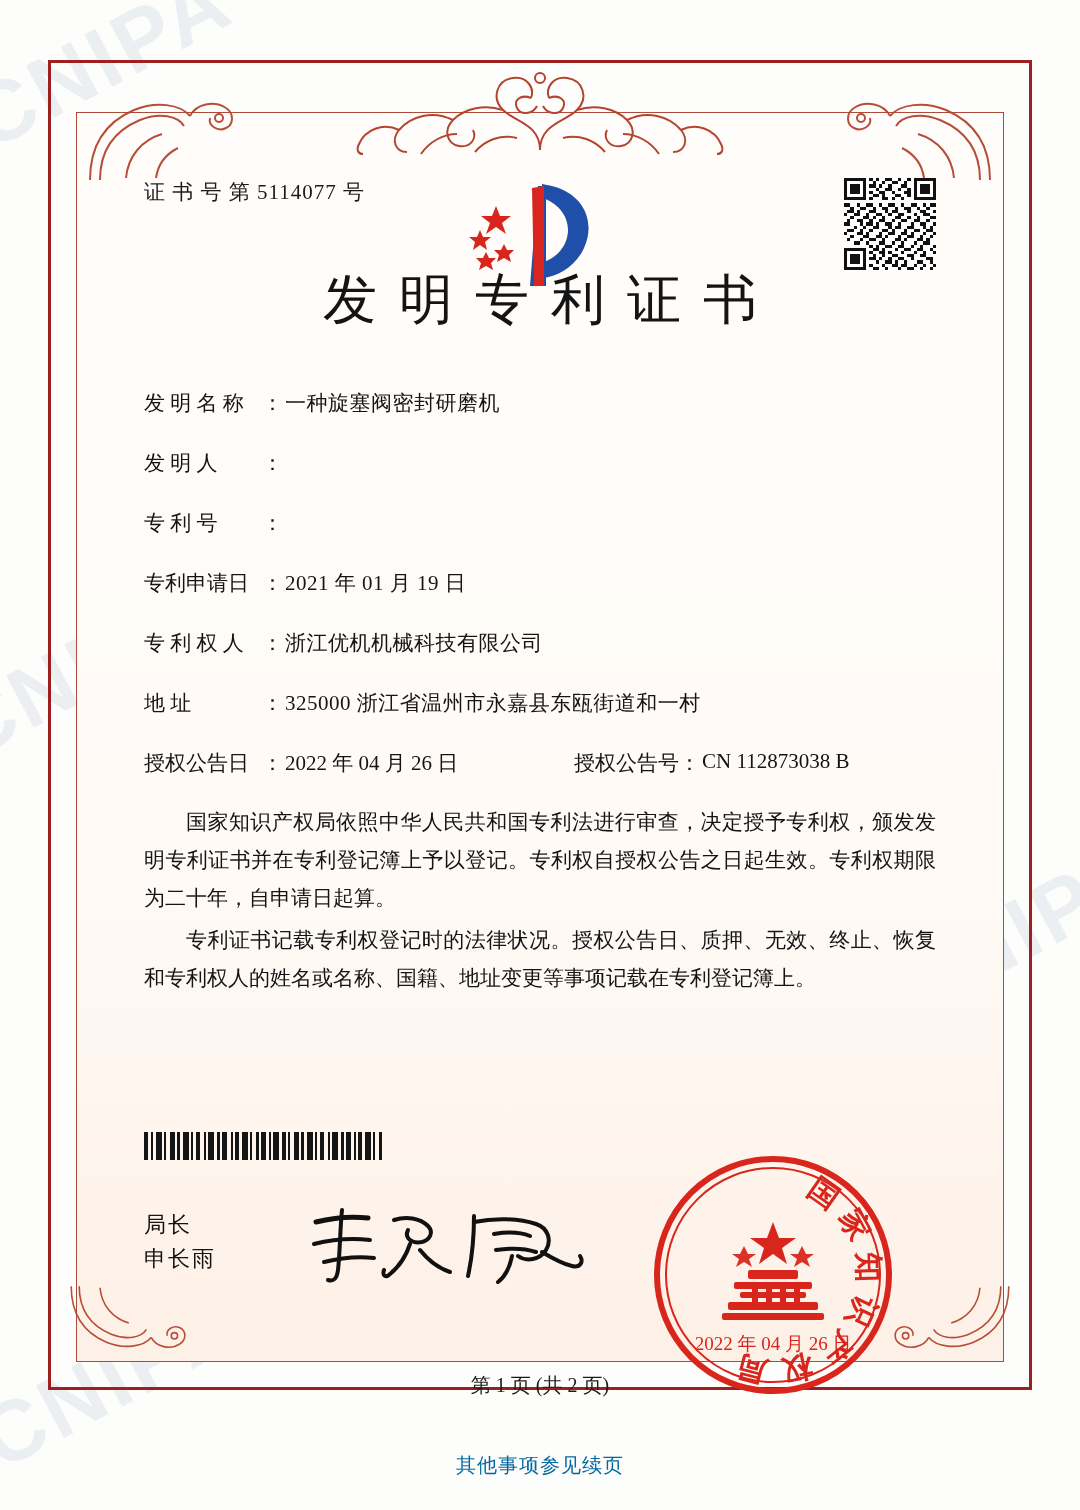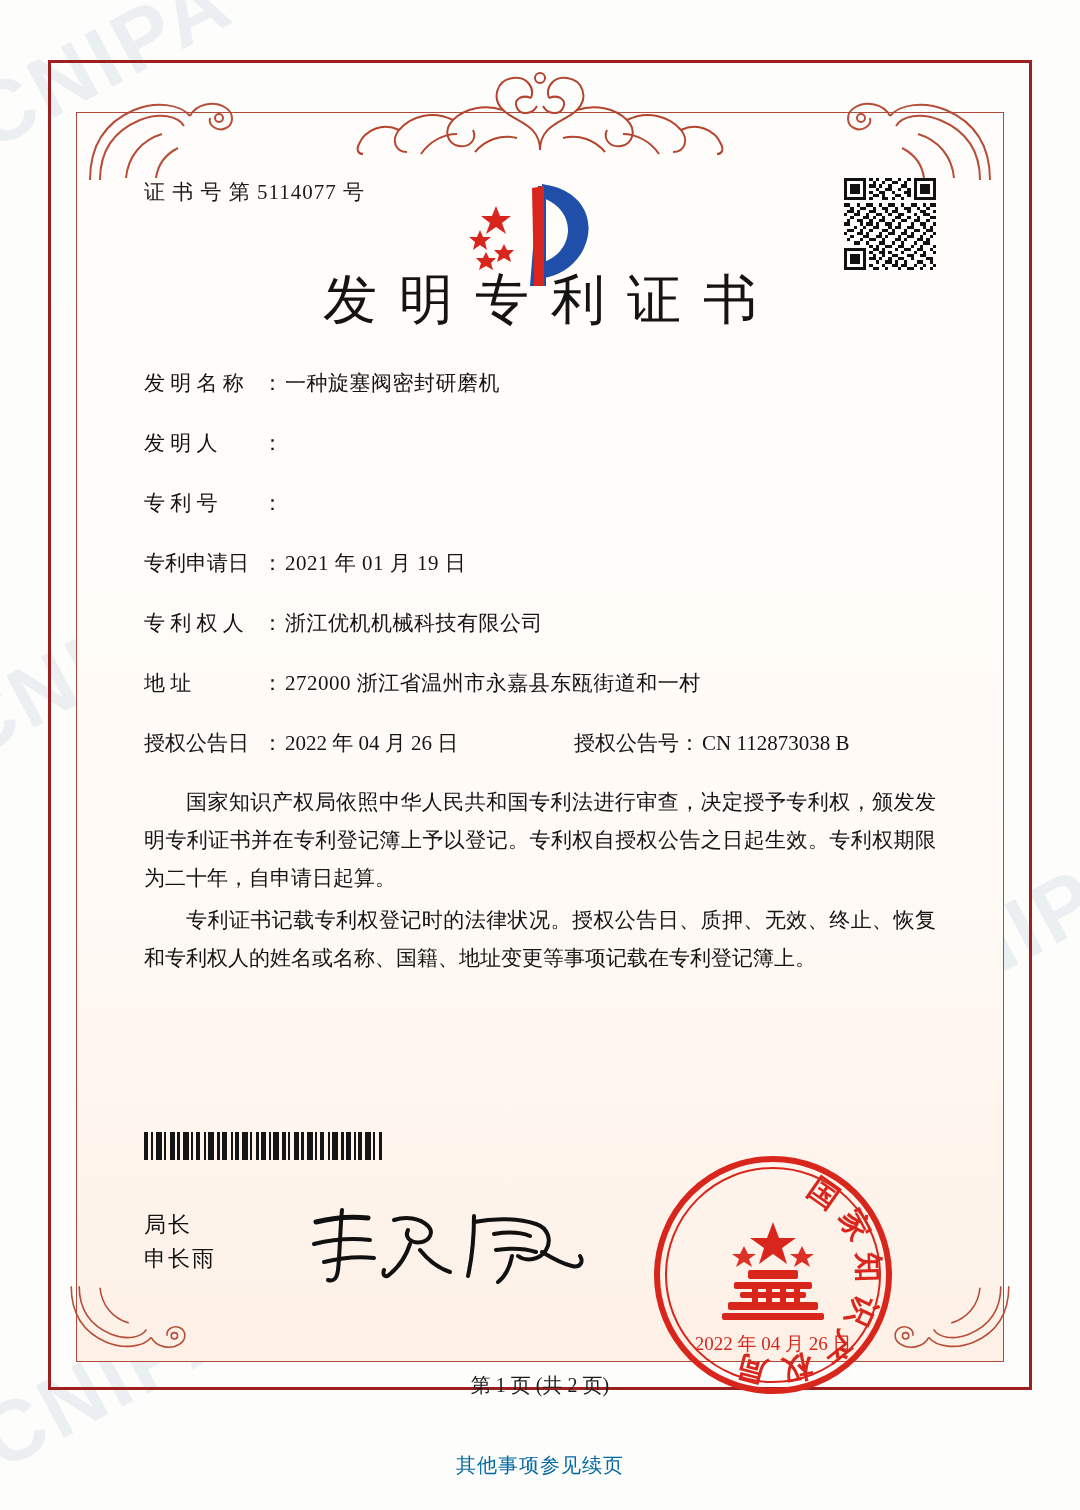--- a/index.html
+++ b/index.html
@@ -59,28 +59,28 @@
   .qr{
     position:absolute;right:96px;top:118px;width:92px;height:92px;
   }
   .qr svg{display:block;width:100%;height:100%;}
   .title{
     margin-top:58px;text-align:center;
     font-size:54px;letter-spacing:22px;color:#141414;
     font-weight:400;text-indent:22px;
     font-family:Liberation Sans, sans-serif;
   }
-  .fields{margin-top:32px;}
+  .fields{margin-top:52px;}
   .field{display:flex;align-items:baseline;margin-bottom:32px;font-size:21px;color:#141414;}
   .f-label{width:118px;display:flex;justify-content:space-between;letter-spacing:0;}
   .f-colon{margin:0 2px 0 0;}
   .f-val{flex:1;letter-spacing:.5px;}
   .row-two{display:flex;align-items:baseline;margin-bottom:18px;font-size:21px;color:#141414;}
   .row-two .left{display:flex;align-items:baseline;width:430px;}
-  .row-two .right{display:flex;align-items:center;}
+  .row-two .right{display:flex;align-items:flex-start;}
   .para{
     margin-top:26px;font-size:21px;line-height:38px;color:#141414;text-align:justify;
     text-indent:42px;
   }
   .para.second{margin-top:4px;}
 
   
   .barcode{position:absolute;left:96px;top:1072px;width:310px;height:28px;display:flex;gap:0;}
   .barcode i{display:block;height:100%;background:#151515;}
 
@@ -205,21 +205,21 @@
         <div class="f-val">2021 年 01 月 19 日</div>
       </div>
       <div class="field">
         <div class="f-label">专 利 权 人</div>
         <div class="f-colon">：</div>
         <div class="f-val">浙江优机机械科技有限公司</div>
       </div>
       <div class="field">
         <div class="f-label">地 址</div>
         <div class="f-colon">：</div>
-        <div class="f-val">272000 浙江省温州市永嘉县东瓯街道和一村</div>
+        <div class="f-val">325000 浙江省温州市永嘉县东瓯街道和一村</div>
       </div>
 
       <div class="row-two">
         <div class="left">
           <div class="f-label">授权公告日</div>
           <div class="f-colon">：</div>
           <div>2022 年 04 月 26 日</div>
         </div>
         <div class="right">
           <div>授权公告号</div>

